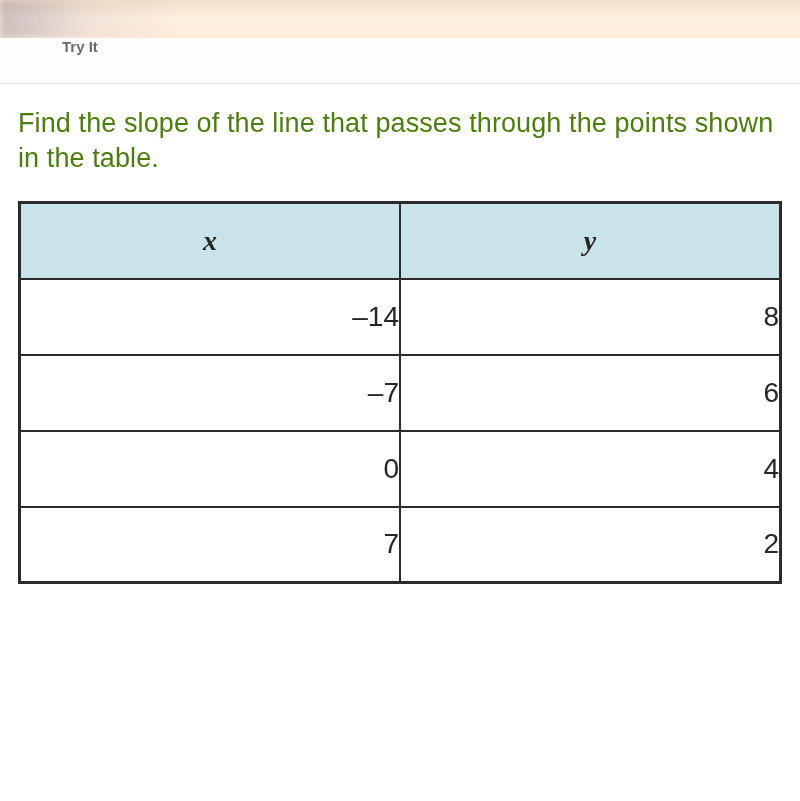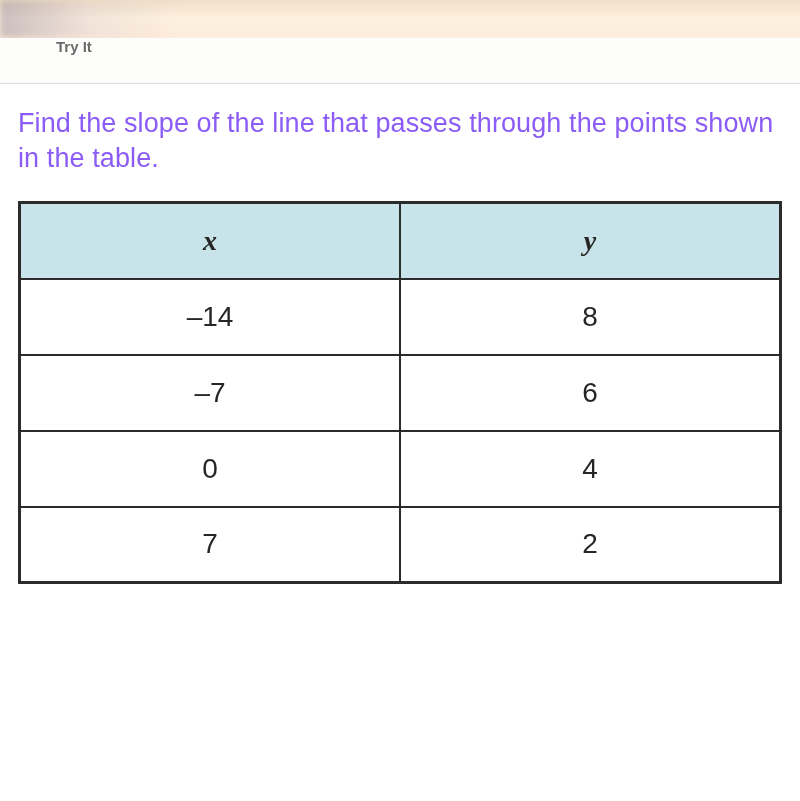--- a/index.html
+++ b/index.html
@@ -29,32 +29,32 @@
       filter: blur(3px);
     }
     .header-strip {
       height: 46px;
       background: #fdfdfb;
       border-bottom: 1px solid #ddd;
       position: relative;
     }
     .try-it {
       position: absolute;
-      left: 56px;
+      left: 62px;
       top: 0px;
       font-size: 15px;
       font-weight: bold;
       color: #6b6b6b;
     }
     .content {
       padding: 22px 18px 0 18px;
     }
     .prompt-text {
       font-size: 27px;
-      color: #8b5cf6;
+      color: #4d7c0f;
       line-height: 1.28;
       letter-spacing: 0.1px;
       margin-bottom: 26px;
     }
     table.data-table {
       width: 764px;
       border-collapse: collapse;
       border: 3px solid #2b2b2b;
     }
     table.data-table th {
@@ -69,21 +69,21 @@
       text-align: center;
       vertical-align: middle;
     }
     table.data-table td {
       height: 76px;
       border: 2px solid #2b2b2b;
       background: #fff;
       font-family: Arial, Helvetica, sans-serif;
       font-size: 28px;
       color: #262626;
-      text-align: center;
+      text-align: right;
       vertical-align: middle;
     }
     table.data-table th:first-child,
     table.data-table td:first-child {
       width: 50%;
     }
     table.data-table th:last-child,
     table.data-table td:last-child {
       width: 50%;
     }

